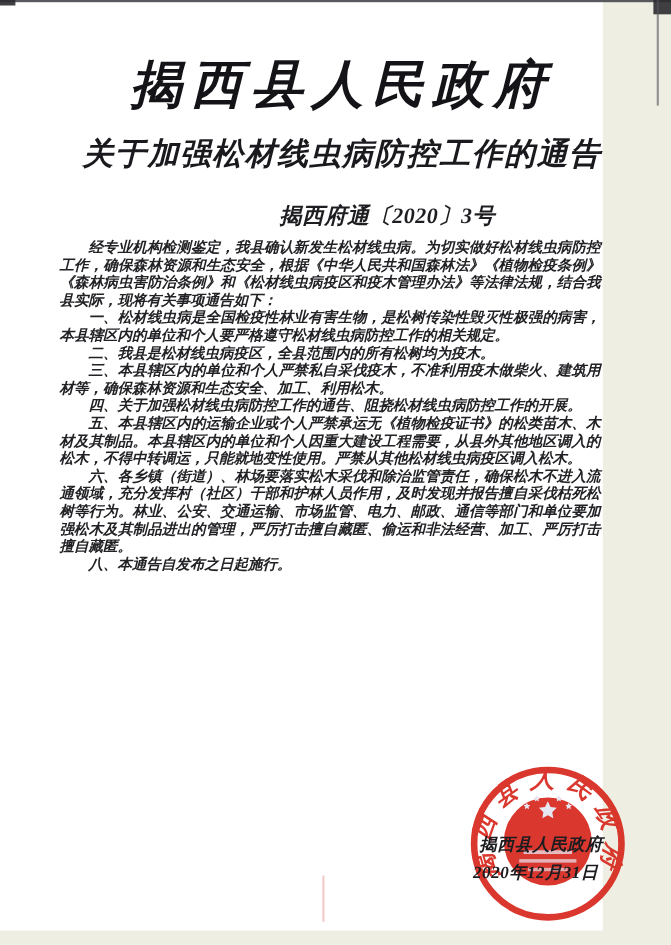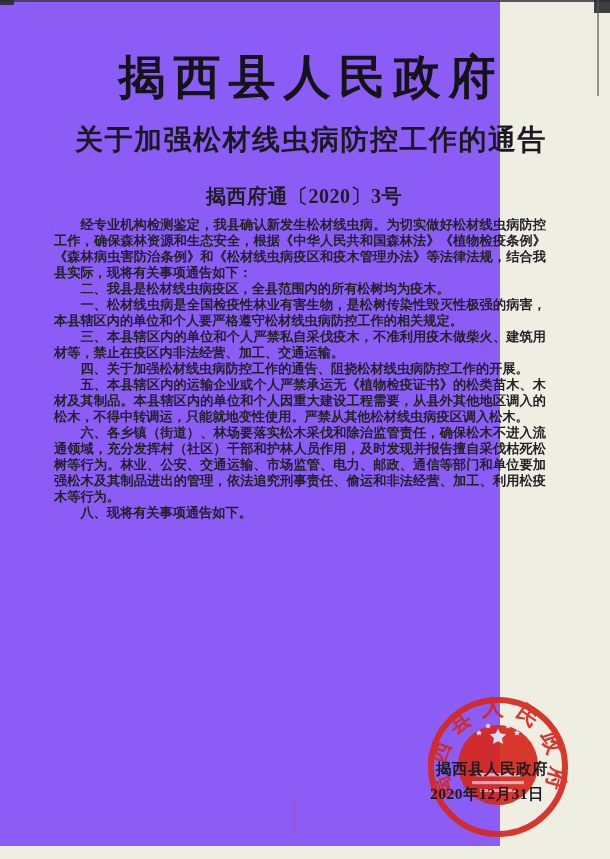--- a/index.html
+++ b/index.html
@@ -5,22 +5,23 @@
   * { margin: 0; padding: 0; box-sizing: border-box; }
   html, body {
     width: 610px; height: 859px;
     font-family: "Liberation Serif", "DejaVu Serif", serif;
   }
   body { background: #efeee3; position: relative; overflow: hidden; }
 
   
   .paper {
     position: absolute; left: 0; top: 0;
-    width: 500px; height: 846px;
-    background: #8b5cf6;
+    width: 548px; height: 846px;
+    background: #ffffff;
+    font-style: italic;
   }
 
   
   .scan-top-line {
     position: absolute; left: 0; top: 0; width: 100%; height: 2px;
     background: #3c3c46; opacity: .85;
   }
   .scan-top-left-mark {
     position: absolute; left: 0; top: 0; width: 14px; height: 5px;
     background: #2b2b30; opacity: .9;
@@ -95,27 +96,27 @@
 <div class="paper">
 
   <div class="issuer-title">揭西县人民政府</div>
 
   <div class="notice-title">关于加强松材线虫病防控工作的通告</div>
 
   <div class="doc-number">揭西府通〔2020〕3号</div>
 
   <div class="body-text">
     <p>经专业机构检测鉴定，我县确认新发生松材线虫病。为切实做好松材线虫病防控工作，确保森林资源和生态安全，根据《中华人民共和国森林法》《植物检疫条例》《森林病虫害防治条例》和《松材线虫病疫区和疫木管理办法》等法律法规，结合我县实际，现将有关事项通告如下：</p>
+    <p>一、松材线虫病是全国检疫性林业有害生物，是松树传染性毁灭性极强的病害，本县辖区内的单位和个人要严格遵守松材线虫病防控工作的相关规定。</p>
     <p>二、我县是松材线虫病疫区，全县范围内的所有松树均为疫木。</p>
-    <p>一、松材线虫病是全国检疫性林业有害生物，是松树传染性毁灭性极强的病害，本县辖区内的单位和个人要严格遵守松材线虫病防控工作的相关规定。</p>
-    <p>三、本县辖区内的单位和个人严禁私自采伐疫木，不准利用疫木做柴火、建筑用材等，禁止在疫区内非法经营、加工、交通运输。</p>
+    <p>三、本县辖区内的单位和个人严禁私自采伐疫木，不准利用疫木做柴火、建筑用材等，确保森林资源和生态安全、加工、利用松木。</p>
     <p>四、关于加强松材线虫病防控工作的通告、阻挠松材线虫病防控工作的开展。</p>
     <p>五、本县辖区内的运输企业或个人严禁承运无《植物检疫证书》的松类苗木、木材及其制品。本县辖区内的单位和个人因重大建设工程需要，从县外其他地区调入的松木，不得中转调运，只能就地变性使用。严禁从其他松材线虫病疫区调入松木。</p>
-    <p>六、各乡镇（街道）、林场要落实松木采伐和除治监管责任，确保松木不进入流通领域，充分发挥村（社区）干部和护林人员作用，及时发现并报告擅自采伐枯死松树等行为。林业、公安、交通运输、市场监管、电力、邮政、通信等部门和单位要加强松木及其制品进出的管理，依法追究刑事责任、偷运和非法经营、加工、利用松疫木等行为。</p>
-    <p>八、现将有关事项通告如下。</p>
+    <p>六、各乡镇（街道）、林场要落实松木采伐和除治监管责任，确保松木不进入流通领域，充分发挥村（社区）干部和护林人员作用，及时发现并报告擅自采伐枯死松树等行为。林业、公安、交通运输、市场监管、电力、邮政、通信等部门和单位要加强松木及其制品进出的管理，严厉打击擅自藏匿、偷运和非法经营、加工、严厉打击擅自藏匿。</p>
+    <p>八、本通告自发布之日起施行。</p>
   </div>
 
   <svg class="seal-svg" viewBox="0 0 160 160">
 
     <circle cx="80" cy="80" r="67" fill="none" stroke="#d7281d" stroke-width="6"></circle>
 
     <g>
       <circle cx="80" cy="78" r="40" fill="#d7281d"></circle>
 
       <polygon points="0,-10 2.94,-4.05 9.51,-3.09 4.76,1.55 5.88,8.09 0,5 -5.88,8.09 -4.76,1.55 -9.51,-3.09 -2.94,-4.05" fill="#e6e5f2" transform="translate(80,50) scale(0.85)"></polygon>

